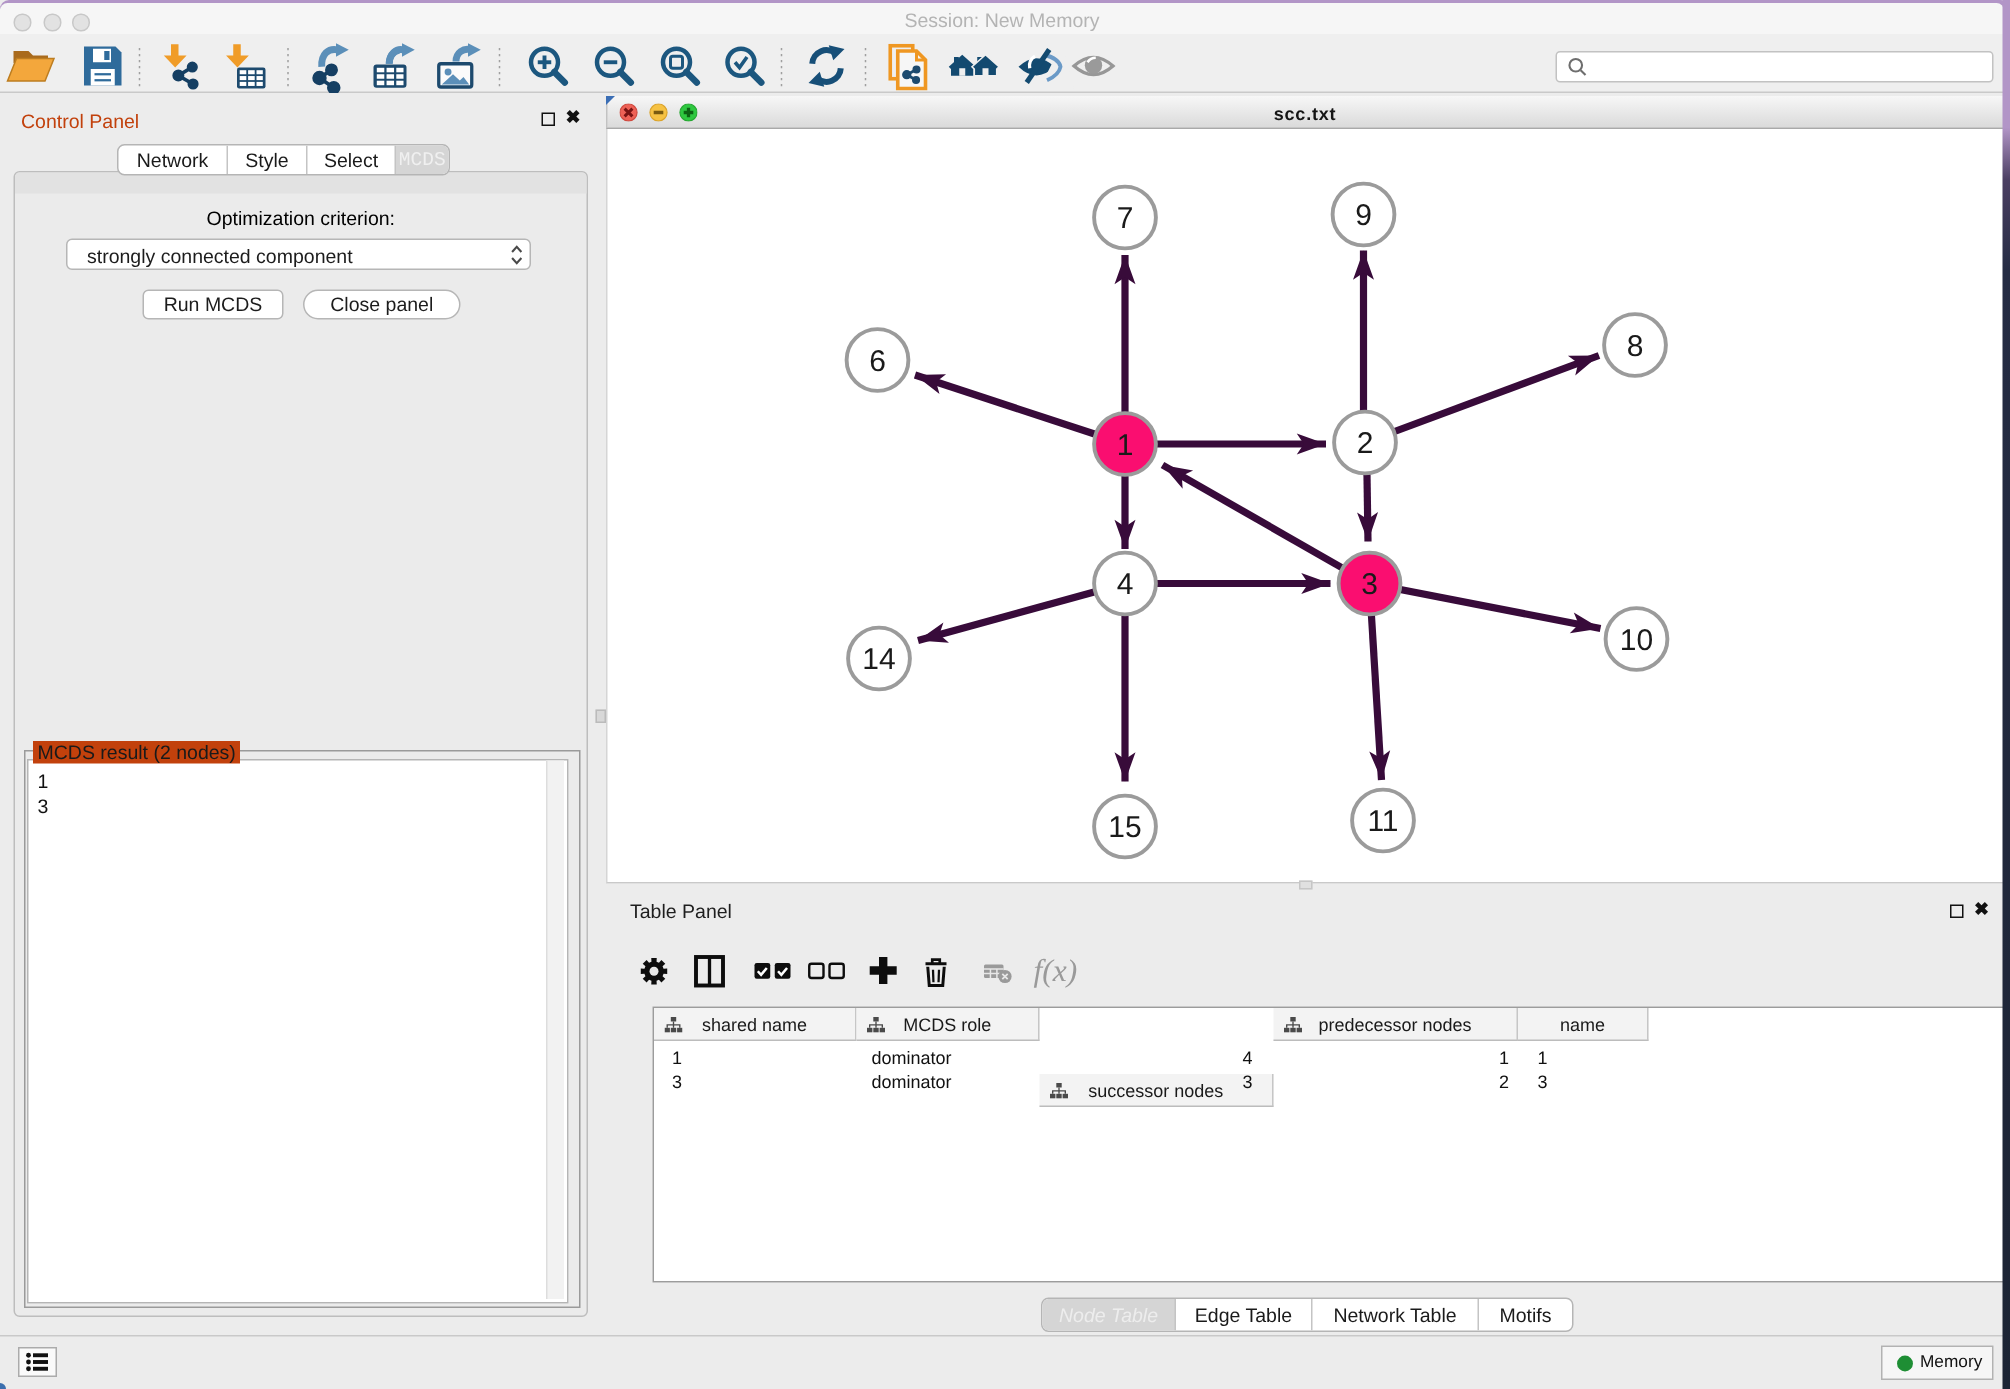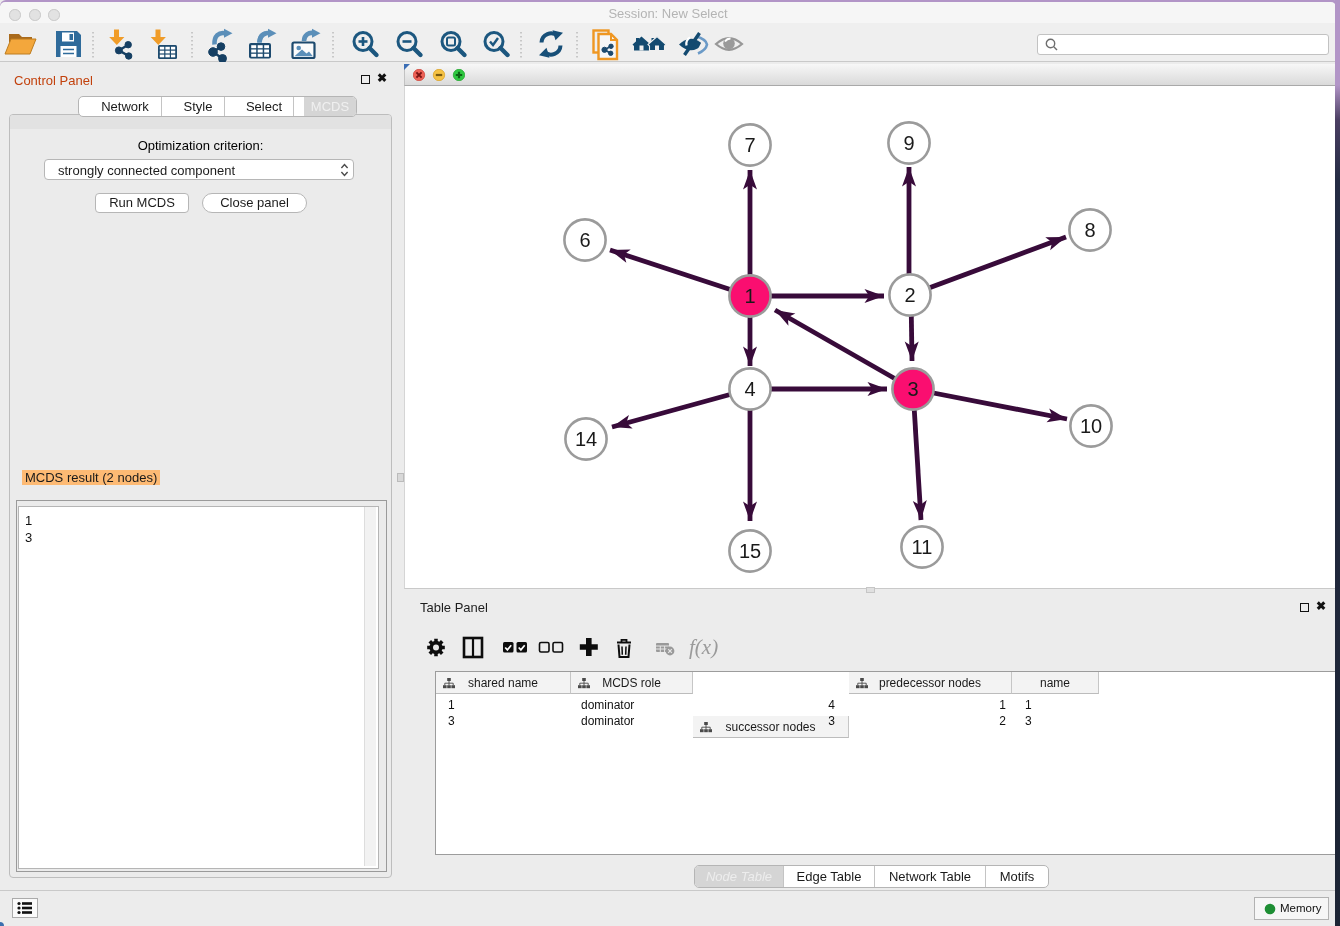--- a/index.html
+++ b/index.html
@@ -19,31 +19,31 @@
 
 #toolbar{left:0;top:23px;width:1336px;height:39px;background:#efefef;border-bottom:1px solid #c9c9c9;box-sizing:border-box;}
 #searchbox{left:1037px;top:6px;width:290px;height:19px;background:#fff;border:1px solid #c2c2c2;border-radius:3px;}
 
 #cp-title{left:14px;top:73px;font-size:13px;color:#c2410c;}
 .floatbtn{position:absolute;width:9px;height:9px;border:1.5px solid #111;box-sizing:border-box;}
 .closex{position:absolute;font-size:12px;font-weight:bold;color:#111;}
 #cp-pane{left:9px;top:114px;width:383px;height:764px;background:#ebebeb;border:1px solid #bdbdbd;border-radius:4px;box-sizing:border-box;}
 #cp-pane-top{left:10px;top:115px;width:381px;height:14px;background:#e2e2e2;border-radius:3px 3px 0 0;}
 #cp-tabs{left:78px;top:96px;height:19px;display:flex;border:1px solid #b5b5b5;border-radius:5px;background:#fff;overflow:hidden;}
-.cptab{font-size:13px;color:#1a1a1a;text-align:center;line-height:19px;border-right:1px solid #c4c4c4;margin-left:10px;}
+.cptab{font-size:13px;color:#1a1a1a;text-align:center;line-height:19px;border-right:1px solid #c4c4c4;}
 .cptab:last-child{border-right:none;}
 .cptab.sel{background:#d5d5d5;color:#f0f0f0;}
 #opt-label{left:9px;top:138px;width:383px;text-align:center;font-size:13px;color:#000000;}
 #combo{left:44px;top:159px;width:310px;height:21px;background:#fff;border:1px solid #b6b6b6;border-radius:4px;box-sizing:border-box;}
 #combo span{position:absolute;left:13px;top:3px;font-size:13px;color:#1c1c1c;}
 #combo svg{position:absolute;right:4px;top:3px;}
 .btn{position:absolute;height:20px;background:#fff;border:1px solid #b6b6b6;border-radius:4px;box-sizing:border-box;
  font-size:13px;color:#1c1c1c;text-align:center;line-height:18px;}
 #mcds-group{left:16px;top:500px;width:369px;height:370px;border:1px solid #9a9a9a;}
-#mcds-label{left:24px;top:470px;background:#fdba74;padding:0 3px;font-size:13px;color:#1a1a1a;text-align:right;}
+#mcds-label{left:24px;top:494px;background:#c2410c;padding:0 3px;font-size:13px;color:#1a1a1a;text-align:right;}
 #mcds-text{left:18px;top:506px;width:359px;height:361px;background:#fff;border:1px solid #b5b5b5;}
 #mcds-scroll{left:364px;top:507px;width:11px;height:359px;background:#f2f2f2;border-left:1px solid #ddd;}
 #mcds-text .ln{position:absolute;left:6px;font-size:13px;color:#111;}
 
 #split-handle{left:397px;top:473px;width:7px;height:9px;background:#d8d8d8;border:1px solid #bbb;box-sizing:border-box;}
 
 #net-win{left:404px;top:64px;width:932px;height:528px;}
 #net-titlebar{left:0;top:0;width:932px;height:22px;background:linear-gradient(#f7f7f7,#dadada);border-bottom:1px solid #a9a9a9;border-left:1px solid #c2c2c2;box-sizing:border-box;}
 #net-title{left:0;top:5px;width:932px;text-align:center;font-size:12px;font-weight:bold;letter-spacing:0.5px;color:#151515;}
 #net-canvas{left:0;top:22px;width:932px;height:503px;background:#fff;border-bottom:1px solid #c9c9c9;border-left:1px solid #d5d5d5;box-sizing:border-box;}
@@ -67,21 +67,21 @@
 </style>
 </head>
 <body>
 <div id="win" class="abs"></div>
 <div id="wp-top" class="abs"></div>
 <div id="titlebar" class="abs">
   <div class="tl" style="left:9px;"></div>
   <div class="tl" style="left:29px;"></div>
   <div class="tl" style="left:48px;"></div>
 </div>
-<div id="title-text" class="abs">Session: New Select</div>
+<div id="title-text" class="abs">Session: New Memory</div>
 <div id="toolbar" class="abs">
 <svg width="1336" height="34" viewBox="0 0 1336 34" style="position:absolute;left:0;top:5px;">
 
   <g stroke="#a0a0a0" stroke-width="1" stroke-dasharray="1.5,2.5">
     <line x1="93" y1="4" x2="93" y2="31"></line>
     <line x1="192" y1="4" x2="192" y2="31"></line>
     <line x1="333" y1="4" x2="333" y2="31"></line>
     <line x1="521" y1="4" x2="521" y2="31"></line>
     <line x1="577" y1="4" x2="577" y2="31"></line>
   </g>
@@ -243,21 +243,21 @@
 
 <div id="cp-title" class="abs">Control Panel</div>
 <div class="floatbtn" style="left:361px;top:75px;"></div>
 <div class="closex" style="left:377px;top:71px;">✖</div>
 <div id="cp-pane" class="abs"></div>
 <div id="cp-pane-top" class="abs"></div>
 <div id="cp-tabs" class="abs">
   <div class="cptab" style="width:72px;">Network</div>
   <div class="cptab" style="width:52px;">Style</div>
   <div class="cptab" style="width:58px;">Select</div>
-  <div class="cptab sel" style="width:52px;">MCDS</div>
+  <div class="cptab sel" style="width:35px;font-family:Liberation Mono, monospace;">MCDS</div>
 </div>
 <div id="opt-label" class="abs">Optimization criterion:</div>
 <div id="combo" class="abs">
     <span>strongly connected component</span>
   <svg width="9" height="14" viewBox="0 0 9 14">
     <path d="M1.4 5 L4.5 1.6 L7.6 5" fill="none" stroke="#4a4a4a" stroke-width="1.4"></path>
     <path d="M1.4 9 L4.5 12.4 L7.6 9" fill="none" stroke="#4a4a4a" stroke-width="1.4"></path>
   </svg>
 </div>
 <div class="btn" style="left:95px;top:193px;width:94px;">Run MCDS</div>
@@ -268,20 +268,21 @@
   <div class="ln" style="top:23px;">3</div>
 </div>
 <div id="mcds-scroll" class="abs"></div>
 <div id="mcds-label" class="abs" style="left:22px;">MCDS result (2 nodes)</div>
 <div id="split-handle" class="abs"></div>
 
 <div id="net-win" class="abs">
   <div id="net-canvas" class="abs"></div>
   <div id="net-titlebar" class="abs"></div>
   <div id="net-corner" class="abs"></div>
+  <div id="net-title" class="abs">scc.txt</div>
   <svg style="position:absolute;left:9px;top:5px;" width="52" height="12" viewBox="0 0 52 12">
     <circle cx="6" cy="6" r="5.7" fill="#ee6156" stroke="#cf4a40" stroke-width="0.8"></circle>
     <path d="M3.4,3.4 L8.6,8.6 M8.6,3.4 L3.4,8.6" stroke="#791313" stroke-width="2"></path>
     <circle cx="26" cy="6" r="5.7" fill="#f6c243" stroke="#dba42c" stroke-width="0.8"></circle>
     <line x1="22.8" y1="6" x2="29.2" y2="6" stroke="#7a5b10" stroke-width="2.2"></line>
     <circle cx="46" cy="6" r="5.7" fill="#2ec840" stroke="#27a833" stroke-width="0.8"></circle>
     <path d="M46,2.8 V9.2 M42.8,6 H49.2" stroke="#0c6314" stroke-width="2.2"></path>
   </svg>
   <svg id="graph" style="position:absolute;left:0;top:22px;" width="932" height="502" viewBox="404 87 932 502">
     <defs>

